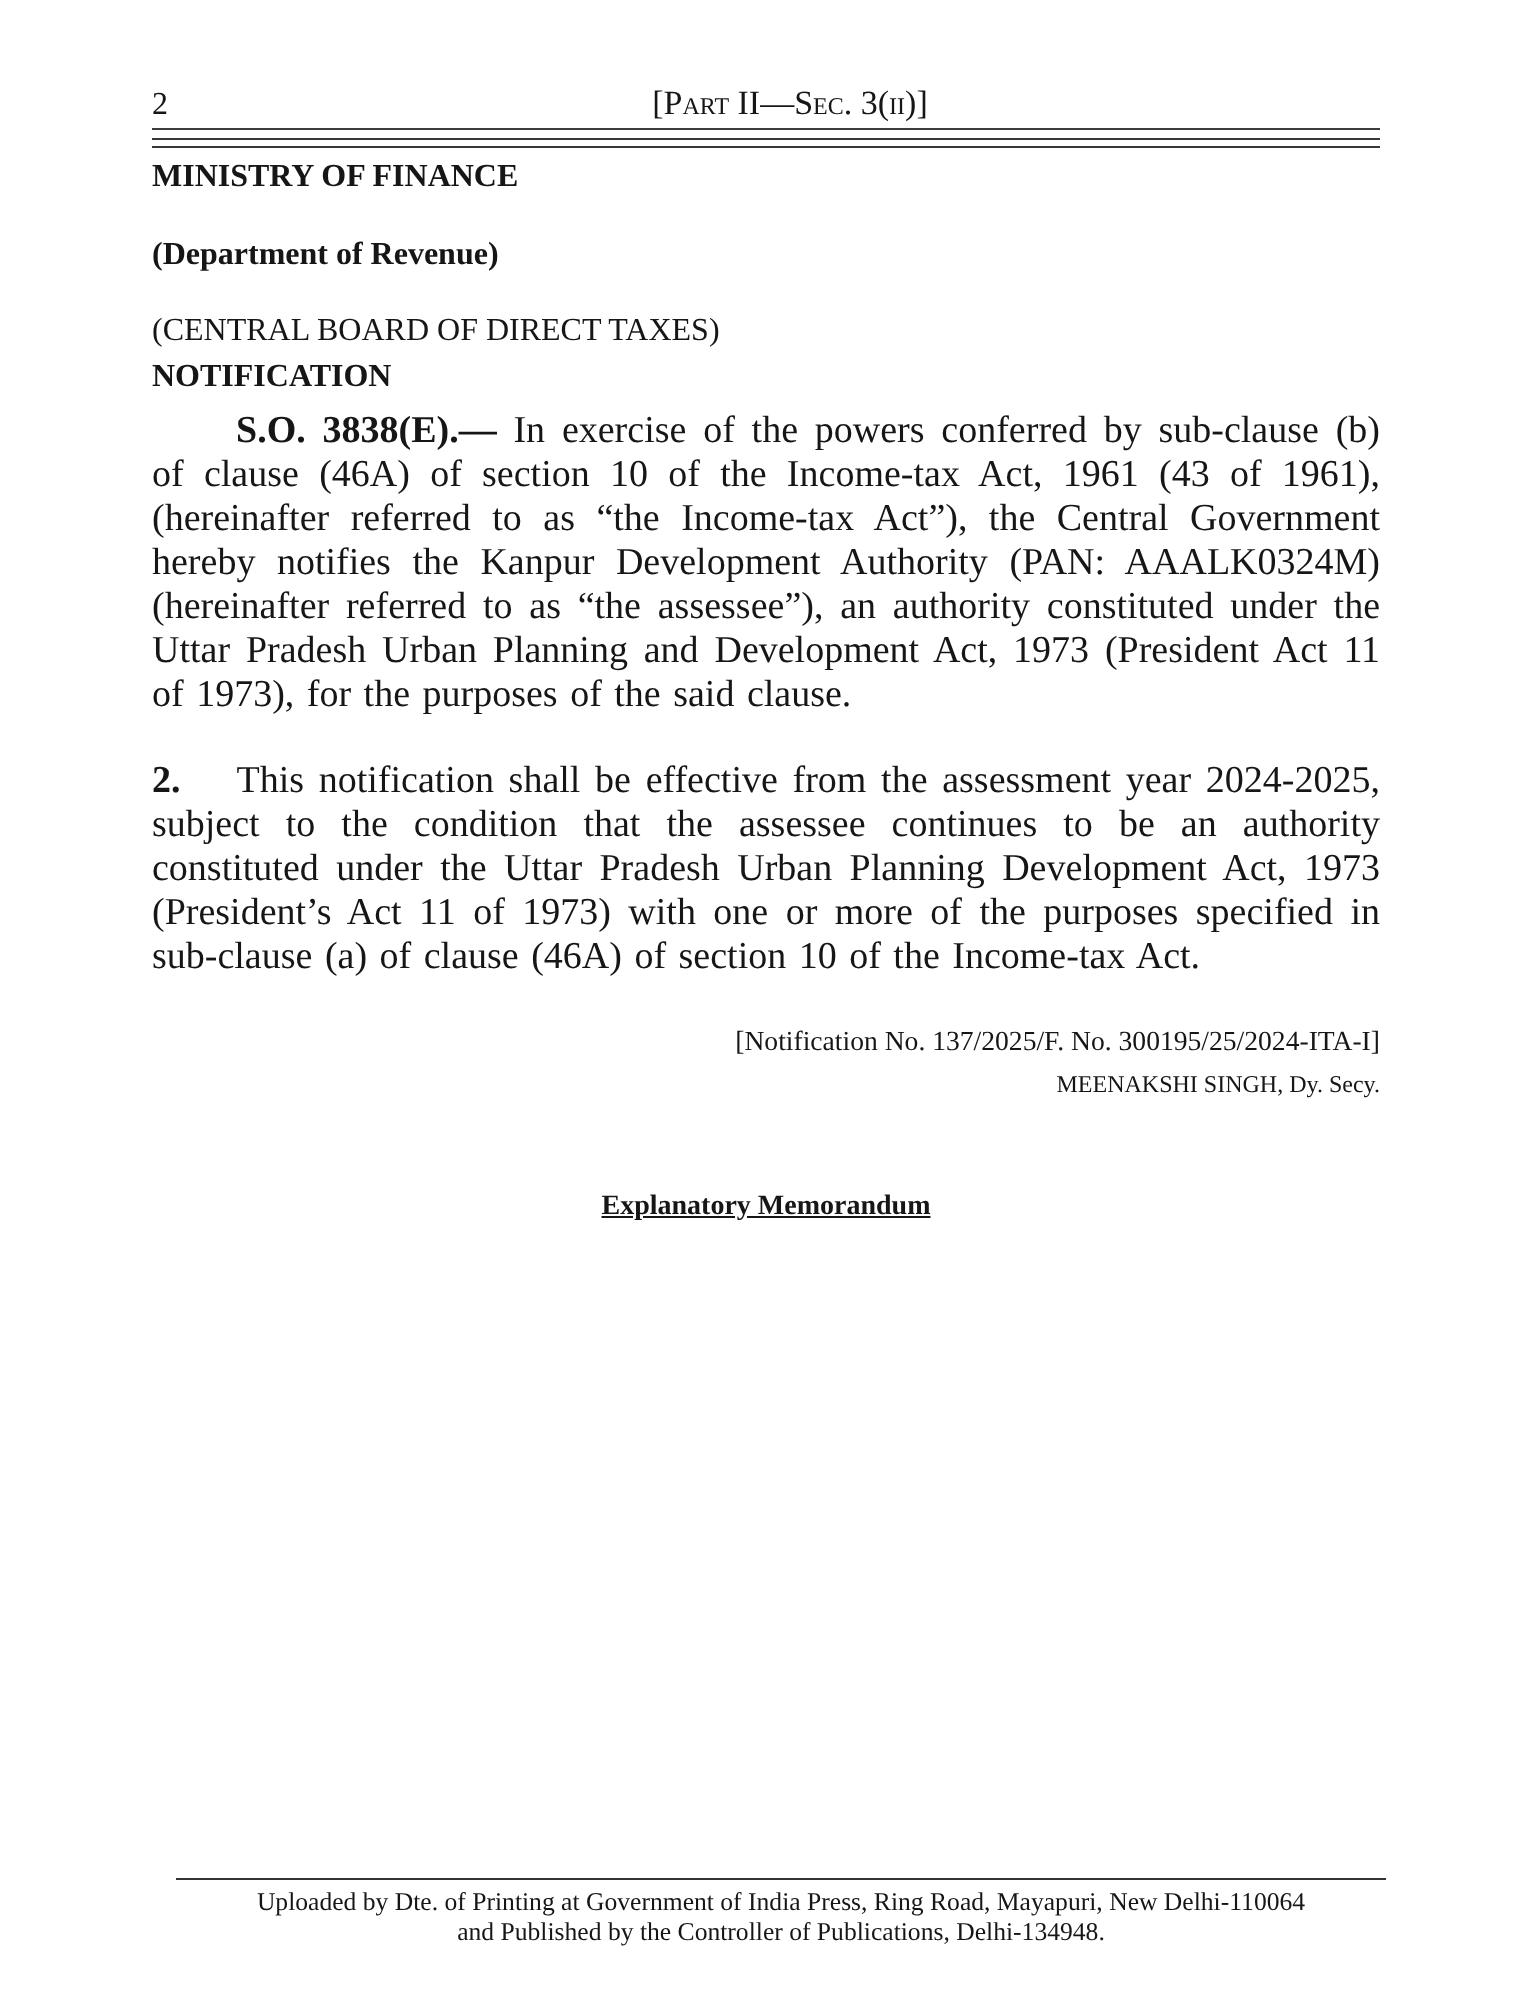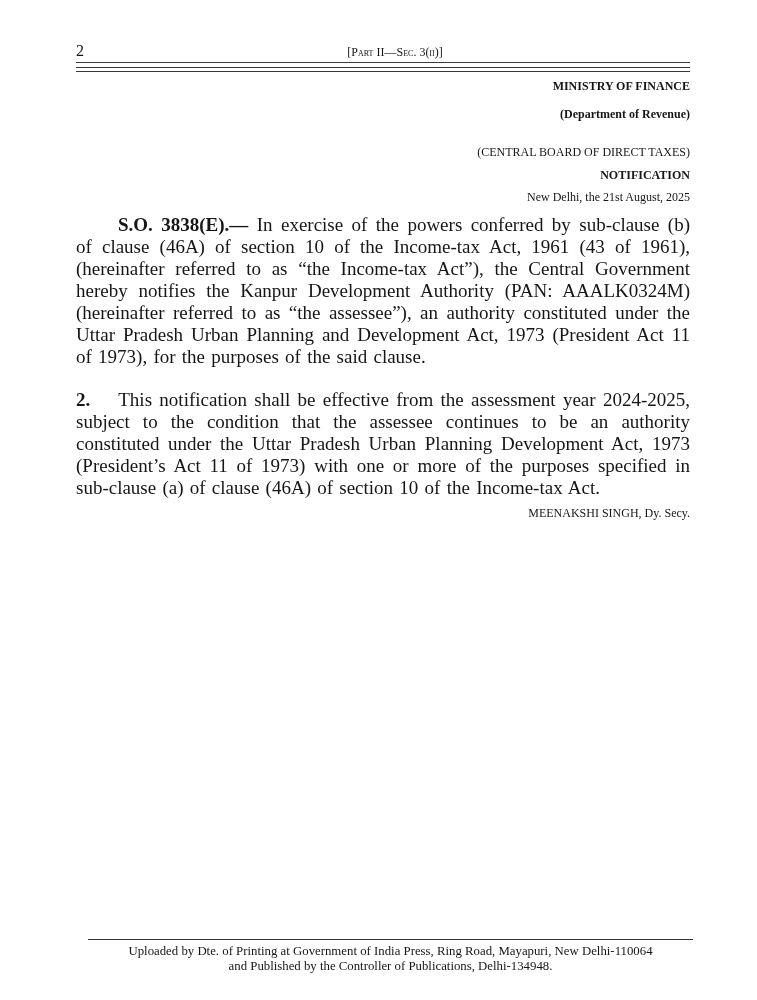--- a/index.html
+++ b/index.html
@@ -7,30 +7,30 @@
     width: 757px; height: 1000px; background: #ffffff; position: relative;
     font-family: "Liberation Serif", "DejaVu Serif", serif;
     color: #161616; overflow: hidden; margin: 0 auto;
   }
   .content { padding: 42px 67px 0 76px; }
 
   
   .header-row { display: grid; grid-template-columns: 1fr auto 1fr; align-items: baseline; }
   .page-num { font-size: 16px; justify-self: start; }
   .gazette-title { font-size: 14.5px; letter-spacing: 0.2px; text-align: center; }
-  .part-ref { font-size: 12px; justify-self: end; font-variant: small-caps; padding-left: 24px; }
+  .part-ref { font-size: 17px; justify-self: end; font-variant: small-caps; padding-left: 24px; }
 
   .rule-thin  { border-top: 1.5px solid #3c3c3c; margin-top: 2px; }
   .rule-double { margin-top: 4px; height: 3px; border-top: 1.6px solid #383838; border-bottom: 1.6px solid #383838; }
 
   
-  .h-center { text-align: right; font-size: 12px; line-height: 15px; }
+  .h-center { text-align: left; font-size: 16px; line-height: 15px; }
   .bold { font-weight: bold; }
   .m-ministry   { margin-top: 7px; }
-  .m-dept       { margin-top: 13px; }
+  .m-dept       { margin-top: 24px; }
   .m-board      { margin-top: 23px; }
   .m-notif      { margin-top: 8px; }
   .m-dateline   { margin-top: 7px; }
 
   
   .body-para { text-align: justify; font-size: 19px; line-height: 22px; word-spacing: 1.5px; }
   .para1 { margin-top: 9px; text-indent: 42px; }
   .para-lead { font-weight: bold; }
   .para2 { margin-top: 21px; }
   .para2 .para-lead { margin-right: 28px; }
@@ -58,28 +58,29 @@
       <span class="page-num">2</span>
       <span class="part-ref">[Part II—Sec. 3(ii)]</span>
     </div>
     <div class="rule-thin"></div>
     <div class="rule-double"></div>
 
     <div class="h-center bold m-ministry">MINISTRY OF FINANCE</div>
     <div class="h-center bold m-dept">(Department of Revenue)</div>
     <div class="h-center m-board">(CENTRAL BOARD OF DIRECT TAXES)</div>
     <div class="h-center bold m-notif">NOTIFICATION</div>
-    <div class="h-center m-dateline">New Delhi, the 21st August, 2025</div>
 
     <div class="body-para para1"><span class="para-lead">S.O. 3838(E).—</span><span> In exercise of the powers conferred by sub-clause (b) of clause (46A) of section 10 of the Income-tax Act, 1961 (43 of 1961), (hereinafter referred to as “the Income-tax Act”), the Central Government hereby notifies the Kanpur Development Authority (PAN: AAALK0324M) (hereinafter referred to as “the assessee”), an authority constituted under the Uttar Pradesh Urban Planning and Development Act, 1973 (President Act 11 of 1973), for the purposes of the said clause.</span></div>
 
     <div class="body-para para2"><span class="para-lead">2.</span><span>This notification shall be effective from the assessment year 2024-2025, subject to the condition that the assessee continues to be an authority constituted under the Uttar Pradesh Urban Planning Development Act, 1973 (President’s Act 11 of 1973) with one or more of the purposes specified in sub-clause (a) of clause (46A) of section 10 of the Income-tax Act.</span></div>
 
+    <div class="ref-line">[Notification No. 137/2025/F. No. 300195/25/2024-ITA-I]</div>
     <div class="sign-line">MEENAKSHI SINGH, Dy. Secy.</div>
 
+    <div class="memo-head">Explanatory Memorandum</div>
 
   </div>
 
   <div class="footer">
     <div>Uploaded by Dte. of Printing at Government of India Press, Ring Road, Mayapuri, New Delhi-110064</div>
     <div>and Published by the Controller of Publications, Delhi-134948.</div>
   </div>
 </div>
 
 </body></html>

